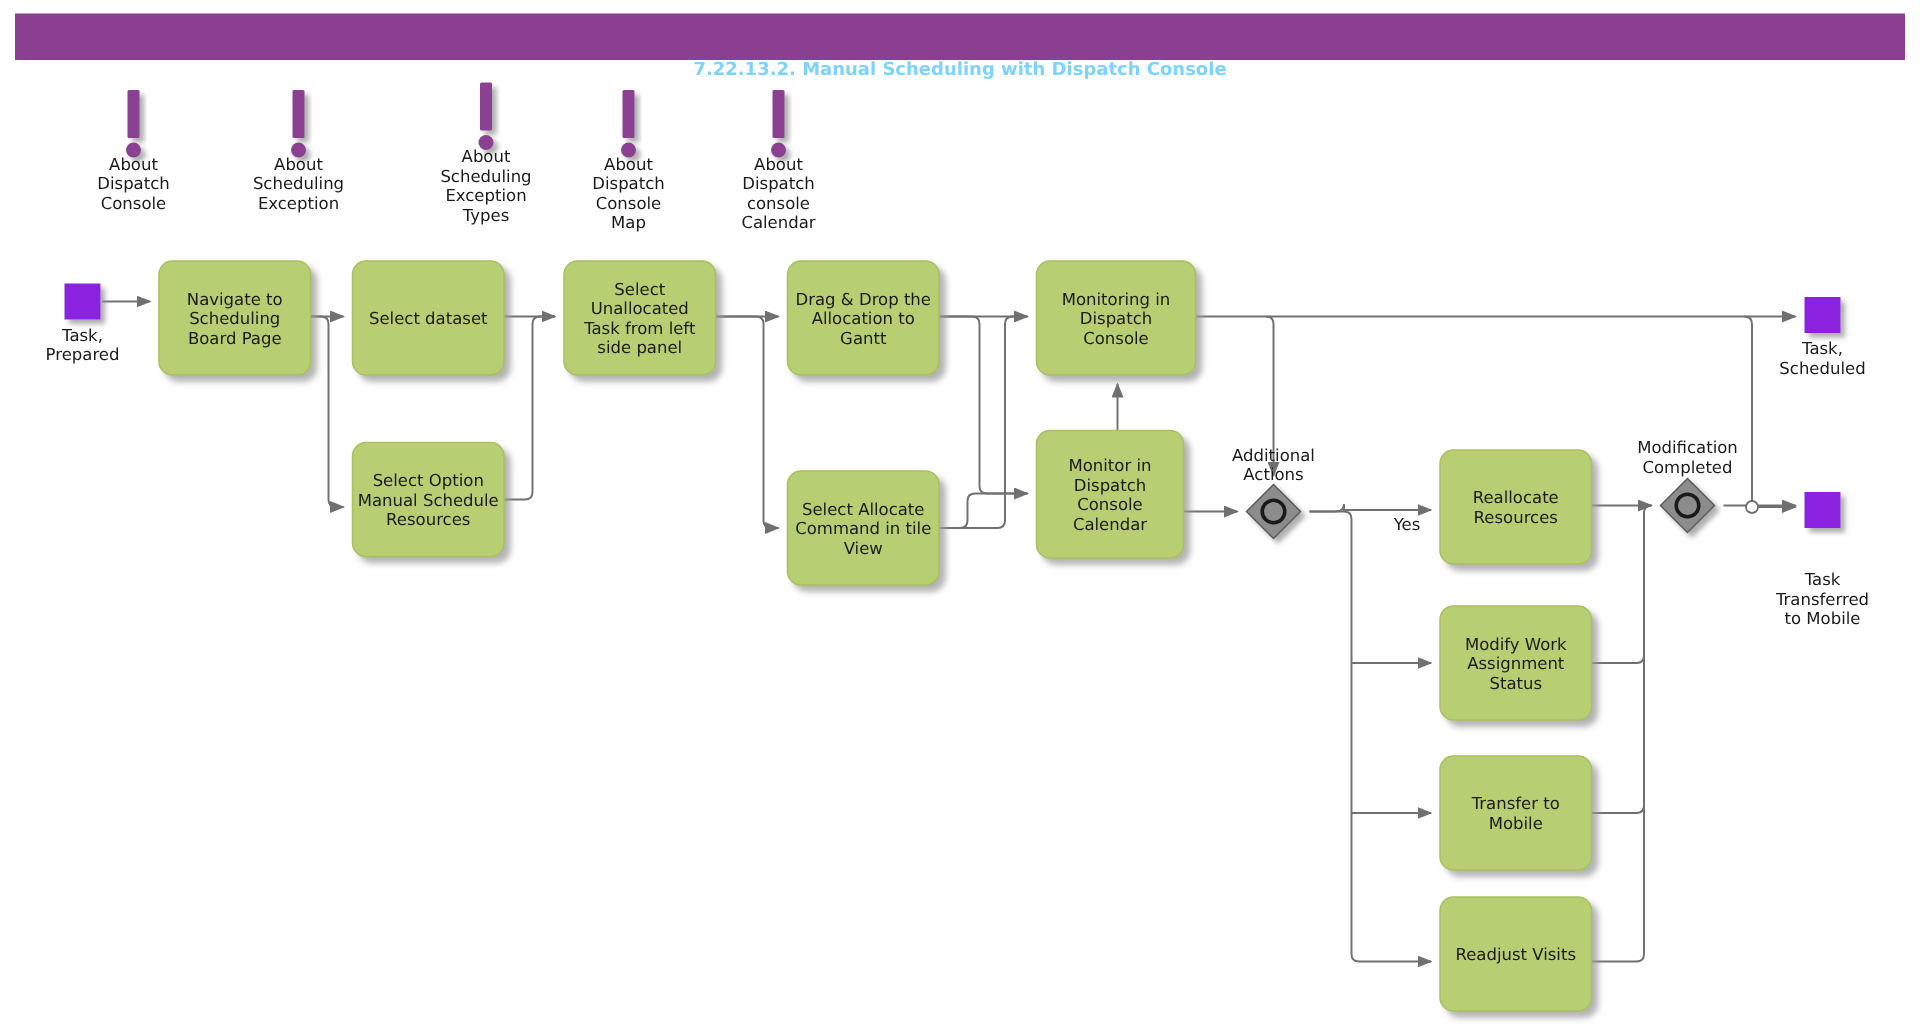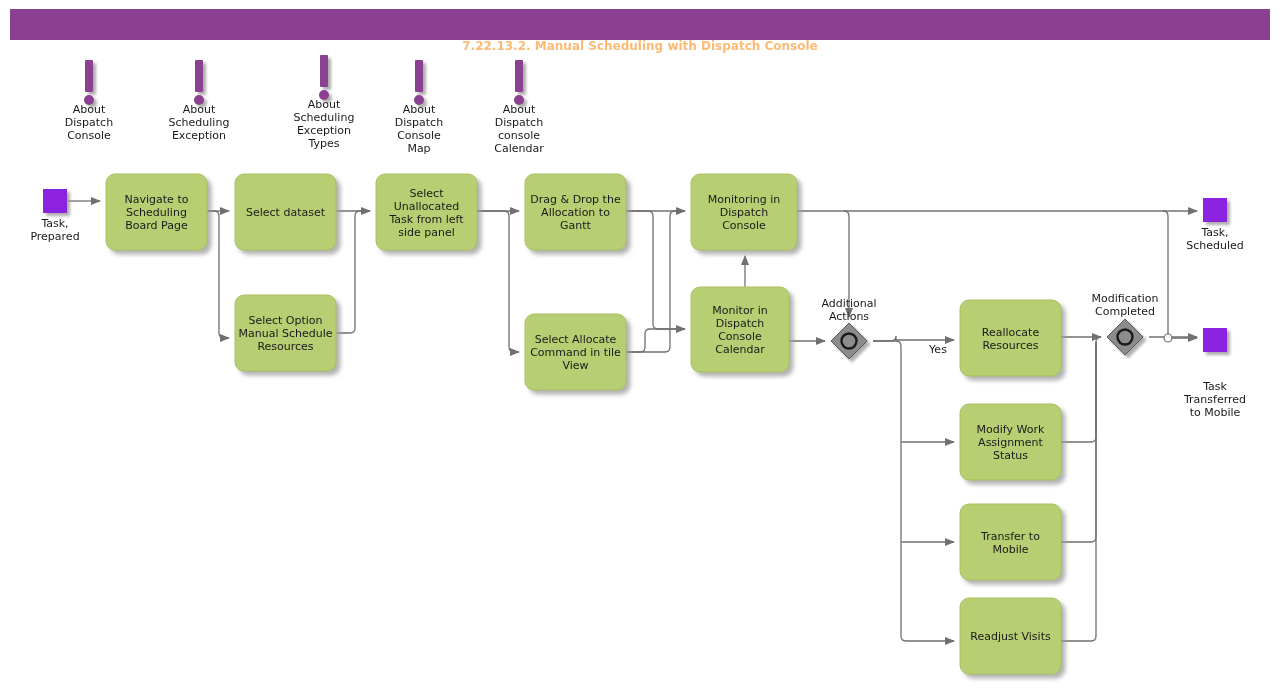--- a/index.html
+++ b/index.html
@@ -26,21 +26,21 @@
     left: 10px;
     top: 9px;
     width: 1260px;
     height: 31px;
     background: #8b3f91;
     display: flex;
     align-items: center;
     justify-content: center;
   }
   .title-bar-text {
-    color: #fdba74;
+    color: #7dd3fc;
     font-size: 12px;
     font-weight: bold;
     font-family: "DejaVu Sans", sans-serif;
     letter-spacing: 0px;
     white-space: nowrap;
     margin-top: 42px;
   }
   svg.diagram {
     position: absolute;
     left: 0;

